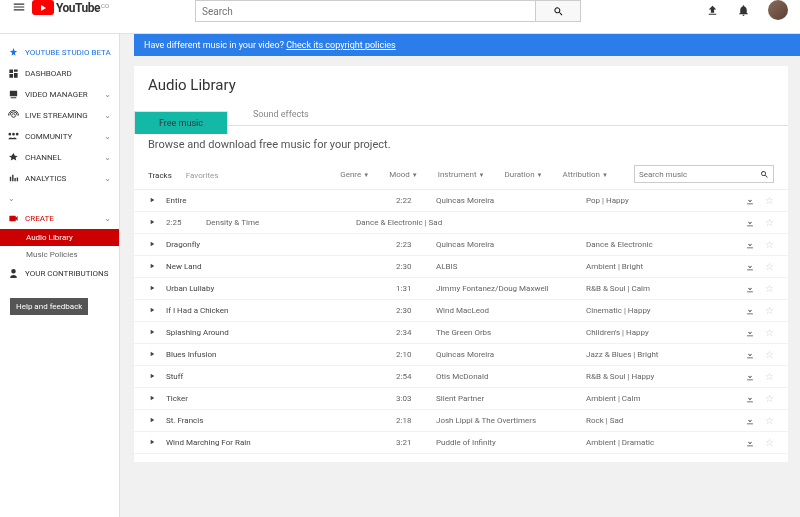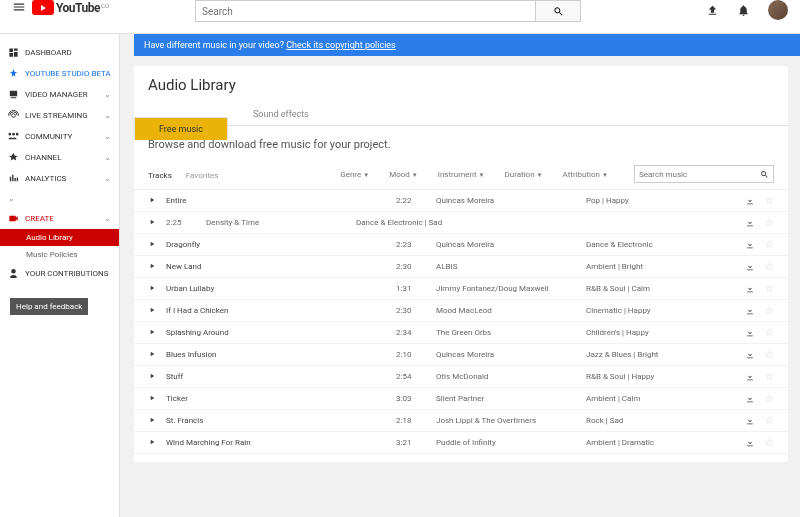--- a/index.html
+++ b/index.html
@@ -28,21 +28,21 @@
 .side-sub2{padding:4px 10px 4px 26px;font-size:8px;color:#666;cursor:pointer}
 .chev{font-size:8px;color:#888}
 .help-btn{margin:14px 10px;background:#555;color:#fff;padding:4px 6px;font-size:8px;width:fit-content;cursor:pointer}
 .main{flex:1;padding:0 0 10px 14px}
 .banner{background:#2b7de9;color:#fff;font-size:9px;padding:6px 10px;margin-right:0}
 .banner a{color:#fff;text-decoration:underline}
 .content{background:#fff;margin-top:10px;margin-right:12px;padding-bottom:8px}
 .page-title{font-size:15px;font-weight:400;padding:10px 14px 8px}
 .tabs{display:flex;border-bottom:1px solid #e0e0e0}
 .tab{padding:6px 24px;font-size:9px;color:#888;cursor:pointer;border:1px solid transparent;border-bottom:none}
-.tab.active{color:#333;border-color:#e0e0e0;background:#eab308;position:relative;top:15px}
+.tab.active{color:#333;border-color:#e0e0e0;background:#14b8a6;position:relative;top:9px}
 .subtitle{font-size:11px;color:#555;padding:12px 14px 10px}
 .filterbar{display:flex;align-items:center;padding:4px 14px 6px;border-bottom:1px solid #eee;gap:26px}
 .ft{font-size:8px;color:#333;cursor:pointer}
 .ft.muted{color:#999}
 .filters{margin-left:auto;display:flex;gap:20px;align-items:center}
 .fl{font-size:8px;color:#777;cursor:pointer;display:flex;align-items:center;gap:2px}
 .fl .dd{font-size:6px}
 .searchmusic{display:flex;align-items:center;border:1px solid #ccc;height:18px;}
 .searchmusic input{border:none;width:120px;font-size:8px;padding:0 4px;outline:none}
 .searchmusic .si{width:18px;display:flex;align-items:center;justify-content:center}
@@ -87,34 +87,34 @@
     <svg width="13" height="13" viewBox="0 0 24 24" fill="#666">
         <path d="M12 22a2 2 0 002-2h-4a2 2 0 002 2zm6-6V11c0-3.07-1.63-5.64-4.5-6.32V4a1.5 1.5 0 00-3 0v.68C7.64 5.36 6 7.92 6 11v5l-2 2v1h16v-1l-2-2z"></path>
       </svg>
     <div class="avatar"></div>
   </div>
 </div>
 
 <div class="layout">
   <div class="sidebar">
     <div id="side-items">
+        <div class="side-item beta">
+          <div class="si-left">
+            <svg viewBox="0 0 24 24">
+              <path d="M12 2l2.09 6.26L20 9l-5 3.64L16.18 19 12 15.77 7.82 19 9 12.64 4 9l5.91-.74z"></path>
+            </svg>
+            <span>YOUTUBE STUDIO BETA</span>
+          </div>
+        </div>
         <div class="side-item">
           <div class="si-left">
             <svg viewBox="0 0 24 24">
               <path d="M3 3h8v8H3zm10 0h8v5h-8zM3 13h8v8H3zm10-2h8v10h-8z"></path>
             </svg>
             <span>DASHBOARD</span>
-          </div>
-        </div>
-        <div class="side-item beta">
-          <div class="si-left">
-            <svg viewBox="0 0 24 24">
-              <path d="M12 2l2.09 6.26L20 9l-5 3.64L16.18 19 12 15.77 7.82 19 9 12.64 4 9l5.91-.74z"></path>
-            </svg>
-            <span>YOUTUBE STUDIO BETA</span>
           </div>
         </div>
         <div class="side-item">
           <div class="si-left">
             <svg viewBox="0 0 24 24">
               <path d="M4 4h16v12H4zm2 14h12v2H6z"></path>
             </svg>
             <span>VIDEO MANAGER</span>
           </div>
           <span class="chev">⌄</span>
@@ -284,21 +284,21 @@
               </svg>
               <span class="star">☆</span>
             </div>
           </div>
           <div class="track">
             <div class="play"><svg viewBox="0 0 24 24">
                 <path d="M8 5v14l11-7z"></path>
               </svg></div>
             <div class="tname">If I Had a Chicken</div>
             <div class="tdur">2:30</div>
-            <div class="tartist">Mood MacLeod</div>
+            <div class="tartist">Wind MacLeod</div>
             <div class="tgenre">Cinematic | Happy</div>
             <div class="tactions">
               <svg viewBox="0 0 24 24">
                 <path d="M12 2v10l3-3 1.4 1.4L12 15l-4.4-4.6L9 9l3 3V2zM5 18h14v2H5z"></path>
               </svg>
               <span class="star">☆</span>
             </div>
           </div>
           <div class="track">
             <div class="play"><svg viewBox="0 0 24 24">

